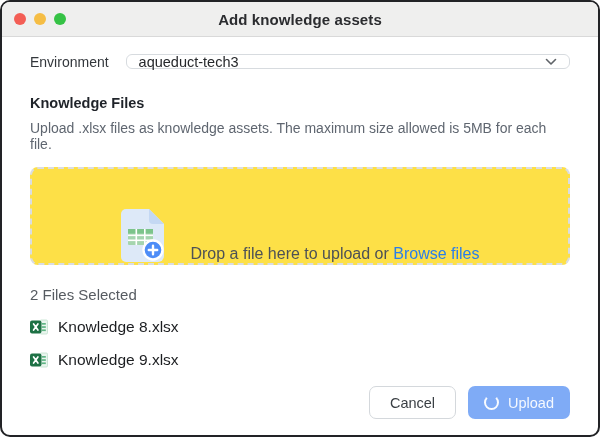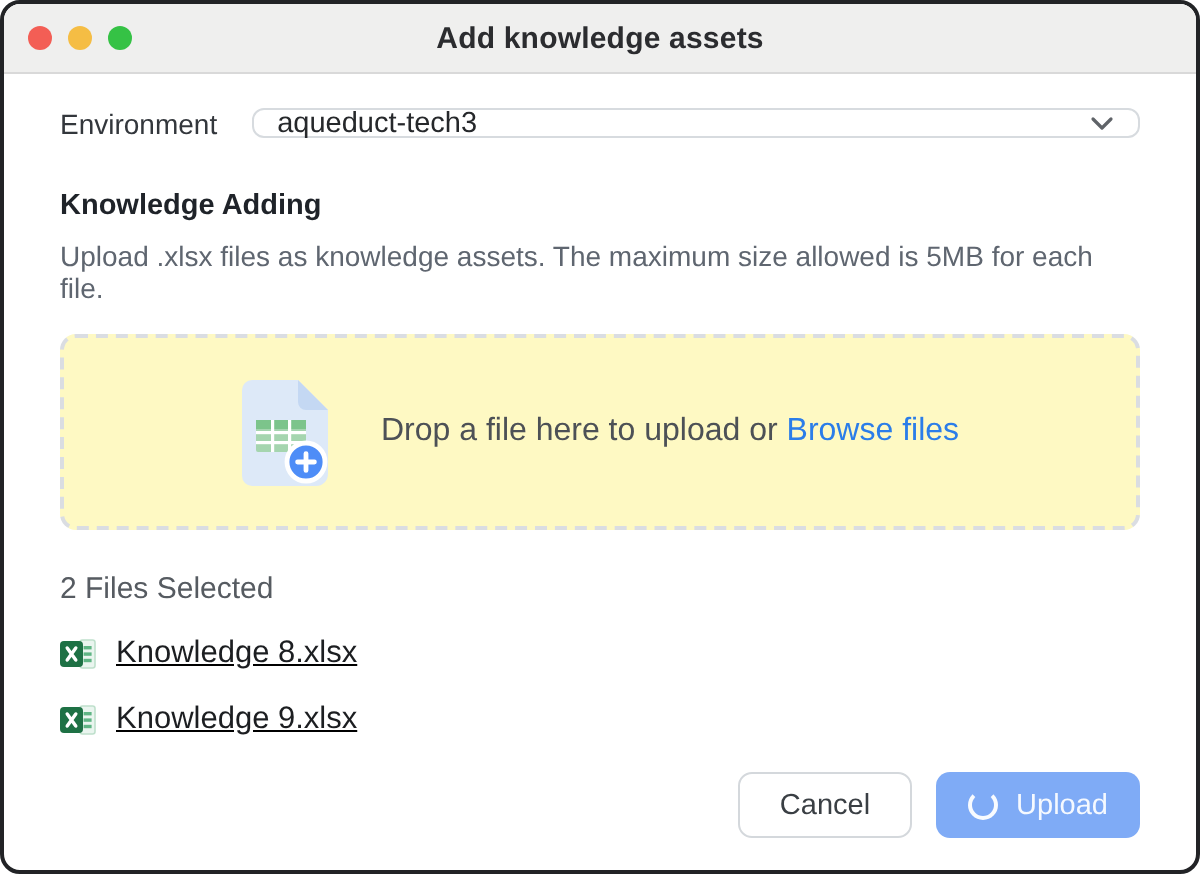--- a/index.html
+++ b/index.html
@@ -92,24 +92,24 @@
     color: #5f6670;
   }
 
   
   .dropzone {
     margin-top: 15px;
     height: 98px;
     border: 2px dashed #dadde2;
     border-radius: 8px;
     display: flex;
-    align-items: center;
+    align-items: flex-end;
     justify-content: center;
     gap: 24px;
-    background: #fef9c3;
+    background: #fde047;
   }
   .dropzone-icon svg { display: block; }
   .dropzone-text {
     font-size: 16px;
     color: #4d5156;
   }
   .browse-link {
     font-size: 16px;
     color: #2b7de9;
     text-decoration: none;
@@ -120,21 +120,20 @@
   .files-count {
     margin-top: 21px;
     font-size: 15px;
     color: #565b61;
   }
   .file-row {
     margin-top: 15px;
     display: flex;
     align-items: center;
     gap: 10px;
-    text-decoration: underline;
   }
   .file-icon svg { display: block; }
   .file-name {
     font-size: 15.5px;
     color: #1c1e21;
   }
 
   
   .footer {
     position: absolute;
@@ -197,21 +196,21 @@
       <div class="env-select">
         <span class="env-select-value">aqueduct-tech3</span>
         <span class="chevron">
           <svg width="12" height="8" viewBox="0 0 12 8">
               <path d="M1.5 1.5 L6 6 L10.5 1.5" fill="none" stroke="#5f6368" stroke-width="1.6" stroke-linecap="round" stroke-linejoin="round"></path>
             </svg>
         </span>
       </div>
     </div>
 
-    <div class="section-heading">Knowledge Adding</div>
+    <div class="section-heading">Knowledge Files</div>
     <div class="section-desc">Upload .xlsx files as knowledge assets. The maximum size allowed is 5MB for each file.</div>
 
     <div class="dropzone">
       <span class="dropzone-icon">
         <svg width="46" height="55" viewBox="0 0 46 55">
           <path d="M6 1 h23 L44 16 V48 a6 6 0 0 1 -6 6 H6 a5 5 0 0 1 -5 -5 V6 a5 5 0 0 1 5 -5 z" fill="#dde9f8"></path>
           <path d="M29 1 L44 16 H33 a4 4 0 0 1 -4 -4 z" fill="#c4d8f3"></path>
           <g>
             <rect x="8" y="21" width="25" height="16" rx="1" fill="#a5d5af"></rect>
             <rect x="8" y="21" width="25" height="4.5" fill="#7cc48b"></rect>

